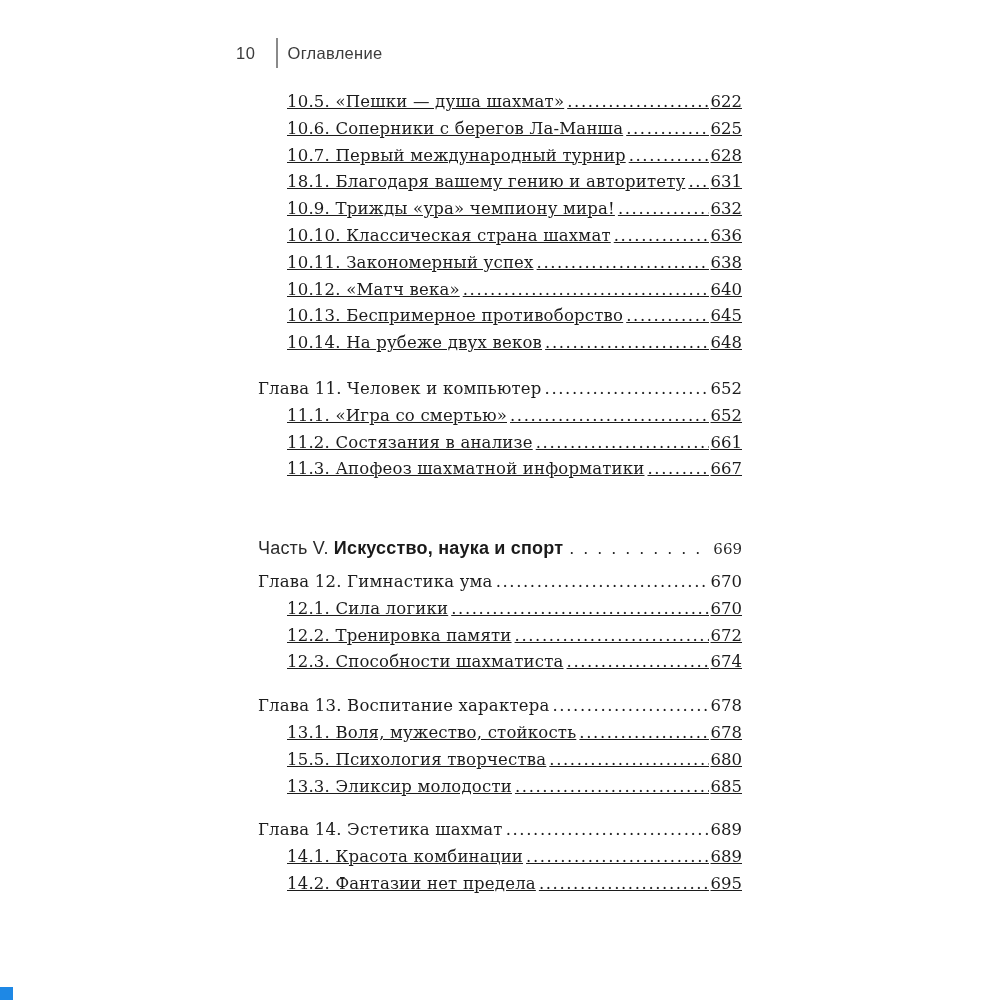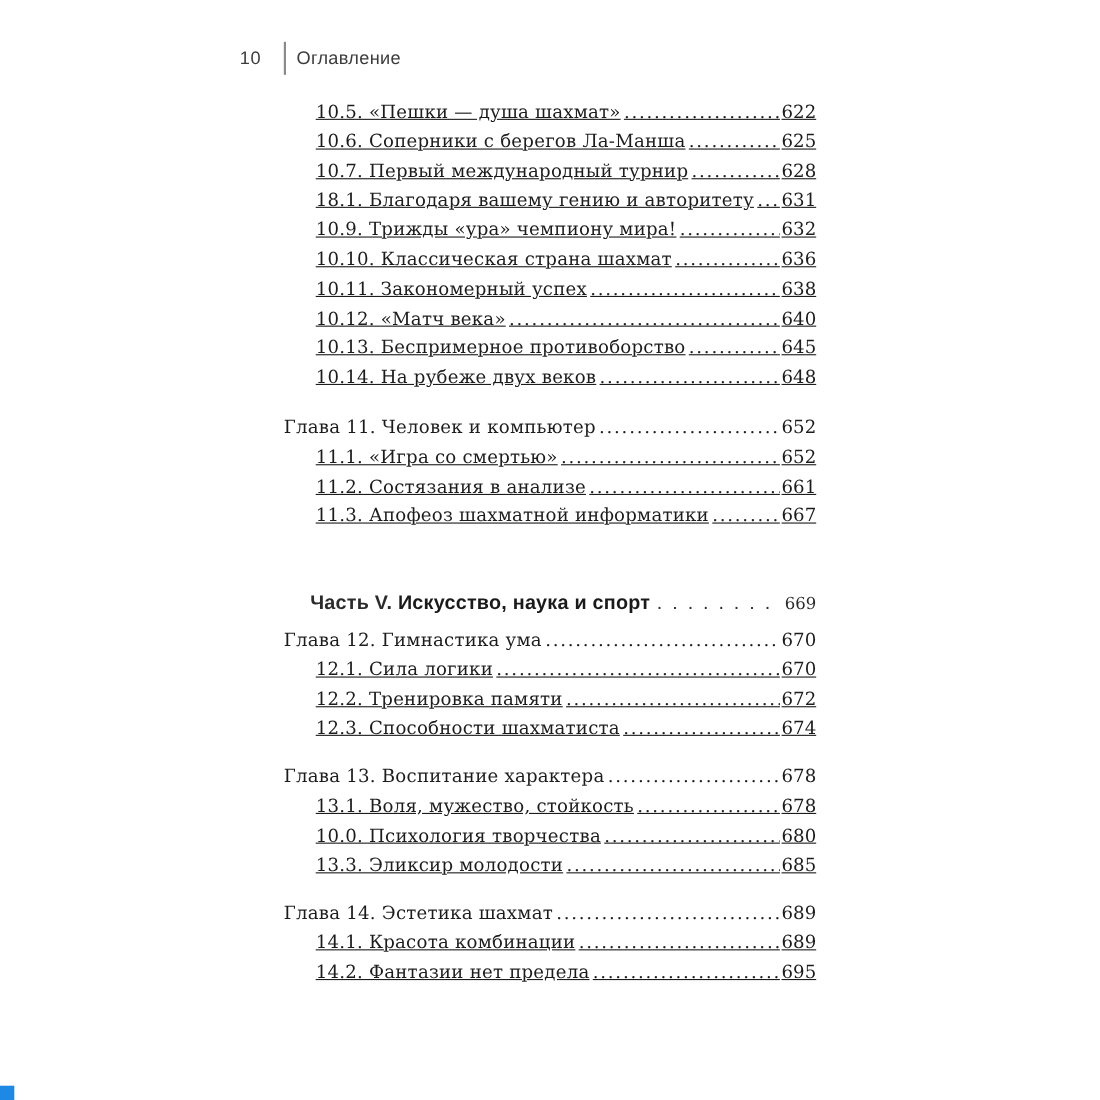--- a/index.html
+++ b/index.html
@@ -8,21 +8,21 @@
     background: #ffffff;
     font-family: "DejaVu Serif", serif;
     position: relative;
     overflow: hidden;
   }
   .page { position: absolute; inset: 0; }
 
   
   .page-header {
     position: absolute;
-    left: 218px; top: 38px; height: 30px;
+    left: 236px; top: 38px; height: 30px;
     display: flex; align-items: center;
     font-family: "Liberation Sans", sans-serif;
     font-size: 16.5px;
     color: #3c3c3c;
   }
   .page-header .hdr-num { width: 40px; letter-spacing: 0.5px; }
   .hdr-divider { width: 1.5px; height: 30px; background: #8a8a8a; }
   .hdr-title { margin-left: 10px; letter-spacing: 0.3px; text-align: right; }
 
   
@@ -55,21 +55,21 @@
     letter-spacing: 1.6px;
   }
   .row .pagenum { flex: 0 0 auto; padding-left: 2px; }
 
   
   .row.part {
     font-family: "Liberation Sans", sans-serif;
     font-size: 18px;
     color: #2b2b2b;
   }
-  .row.part .part-prefix { font-weight: 700; margin-left: 24px; }
+  .row.part .part-prefix { font-weight: 400; }
   .row.part .part-title  { font-weight: 700; color: #1a1a1a; letter-spacing: 0.2px; }
   .row.part .dots { letter-spacing: 9px; padding-left: 6px; }
   .row.part .pagenum {
     font-family: "DejaVu Serif", serif;
     font-size: 15px;
     padding-left: 6px;
   }
 
   
   .corner-mark {
@@ -198,21 +198,21 @@
           <span class="label">Глава 13. Воспитание характера</span>
           <span class="dots">............................................................................................................................................</span>
           <span class="pagenum">678</span>
         </div>
         <div class="row sub">
           <span class="label">13.1. Воля, мужество, стойкость</span>
           <span class="dots">............................................................................................................................................</span>
           <span class="pagenum">678</span>
         </div>
         <div class="row sub">
-          <span class="label">10.0. Психология творчества</span>
+          <span class="label">15.5. Психология творчества</span>
           <span class="dots">............................................................................................................................................</span>
           <span class="pagenum">680</span>
         </div>
         <div class="row sub">
           <span class="label">13.3. Эликсир молодости</span>
           <span class="dots">............................................................................................................................................</span>
           <span class="pagenum">685</span>
         </div>
       </div>
       <div class="group group-chapter-14">

